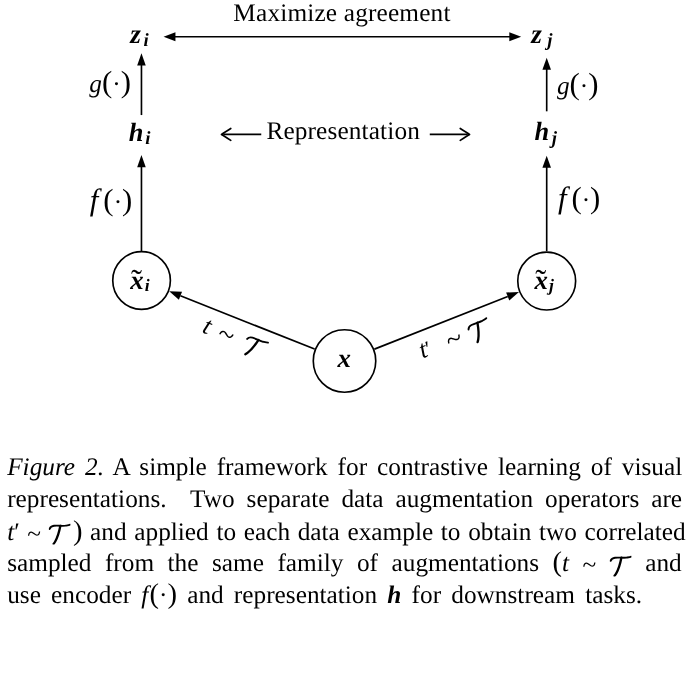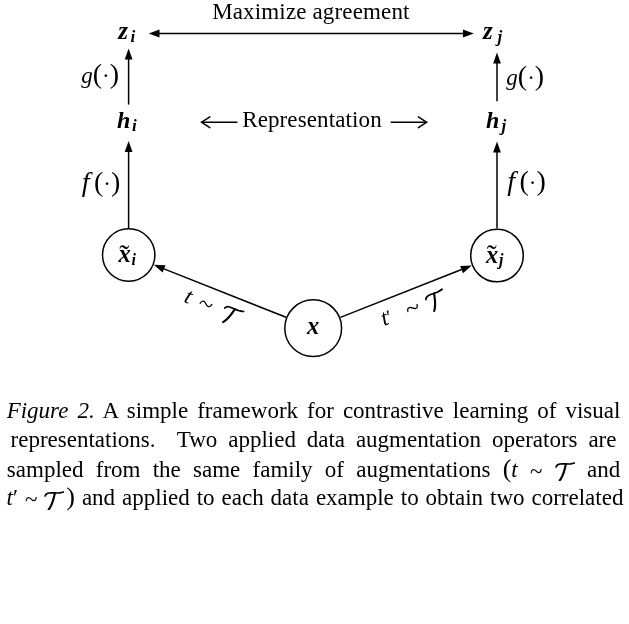--- a/index.html
+++ b/index.html
@@ -1,20 +1,20 @@
 <!DOCTYPE html>
 <html><head>
 <meta charset="utf-8">
 <style>
   html,body{margin:0;padding:0;background:#fff;}
   body{width:629px;height:624px;position:relative;overflow:hidden;
        font-family:"Liberation Serif",serif;color:#000;}
   #fig{position:absolute;left:0;top:0;}
-  #cap{position:absolute;left:6.5px;top:397px;width:614px;
-       font-size:23px;line-height:28.8px;text-align:center;}
+  #cap{position:absolute;left:6.5px;top:411px;width:614px;
+       font-size:23px;line-height:28.8px;}
   .cl{white-space:pre;height:28.8px;}
   #cap i{font-style:italic;}
   svg text{font-family:"Liberation Serif",serif;fill:#000;}
   .it{font-style:italic;}
   .bi{font-style:italic;font-weight:bold;}
   .p{font-size:26px;}
   .sim{position:relative;top:2px;}
   .calT{vertical-align:-4.5px;}
 </style>
 </head>
@@ -90,22 +90,23 @@
     <text x="0" y="0" font-size="23"><tspan class="it">t</tspan><tspan font-size="20">′</tspan></text>
     <text x="26" y="2" font-size="26">~</text>
     <g transform="translate(48,0)">
         <path d="M0.6,-9.6 C1.2,-11.4 2.6,-12.3 4.6,-12.5 C8.2,-12.9 12,-12.2 15,-12.6 C16.8,-12.9 18.2,-13.1 19.4,-13.5" fill="none" stroke="#000" stroke-width="1.7" stroke-linecap="round"></path>
         <path d="M10.4,-12.5 C9.4,-7.5 7.9,-2 5.7,1.8 C5.2,2.7 4.7,3.4 4.2,4.0" fill="none" stroke="#000" stroke-width="2.1" stroke-linecap="round"></path>
       </g>
   </g>
 </svg>
 <div id="cap">
 <div class="cl" id="l1" style="word-spacing:3.27px"><i>Figure 2.</i> A simple framework for contrastive learning of visual</div>
-<div class="cl" id="l2" style="word-spacing:5.1px">representations.  Two applied data augmentation operators are</div>
+<div class="cl" id="l2" style="word-spacing:5.1px">representations.  Two separate data augmentation operators are</div>
+<div class="cl" id="l4" style="word-spacing:1.2px"><i>t</i>′ <span class="sim">~</span> <svg class="calT" width="20" height="23" viewBox="-0.5 -18.5 20 23">
+        <path d="M0.6,-9.6 C1.2,-11.4 2.6,-12.3 4.6,-12.5 C8.2,-12.9 12,-12.2 15,-12.6 C16.8,-12.9 18.2,-13.1 19.4,-13.5" fill="none" stroke="#000" stroke-width="1.7" stroke-linecap="round"></path>
+        <path d="M10.4,-12.5 C9.4,-7.5 7.9,-2 5.7,1.8 C5.2,2.7 4.7,3.4 4.2,4.0" fill="none" stroke="#000" stroke-width="2.1" stroke-linecap="round"></path>
+      </svg><span class="p" style="margin-left:2px">)</span> and applied to each data example to obtain two correlated</div>
 <div class="cl" id="l3" style="word-spacing:6.5px">sampled from the same family of augmentations <span class="p">(</span><i>t</i> <span class="sim">~</span> <svg class="calT" width="20" height="23" viewBox="-0.5 -18.5 20 23">
         <path d="M0.6,-9.6 C1.2,-11.4 2.6,-12.3 4.6,-12.5 C8.2,-12.9 12,-12.2 15,-12.6 C16.8,-12.9 18.2,-13.1 19.4,-13.5" fill="none" stroke="#000" stroke-width="1.7" stroke-linecap="round"></path>
         <path d="M10.4,-12.5 C9.4,-7.5 7.9,-2 5.7,1.8 C5.2,2.7 4.7,3.4 4.2,4.0" fill="none" stroke="#000" stroke-width="2.1" stroke-linecap="round"></path>
       </svg> and</div>
-<div class="cl" id="l4" style="word-spacing:1.2px"><i>t</i>′ <span class="sim">~</span> <svg class="calT" width="20" height="23" viewBox="-0.5 -18.5 20 23">
-        <path d="M0.6,-9.6 C1.2,-11.4 2.6,-12.3 4.6,-12.5 C8.2,-12.9 12,-12.2 15,-12.6 C16.8,-12.9 18.2,-13.1 19.4,-13.5" fill="none" stroke="#000" stroke-width="1.7" stroke-linecap="round"></path>
-        <path d="M10.4,-12.5 C9.4,-7.5 7.9,-2 5.7,1.8 C5.2,2.7 4.7,3.4 4.2,4.0" fill="none" stroke="#000" stroke-width="2.1" stroke-linecap="round"></path>
-      </svg><span class="p" style="margin-left:2px">)</span> and applied to each data example to obtain two correlated</div>
+<div class="cl" id="l8" style="word-spacing:3.51px">use encoder <i>f</i><span class="p" style="margin-left:1px">(</span>·<span class="p">)</span> and representation <b><i>h</i></b> for downstream tasks.</div>
 </div>
 
 </body></html>

